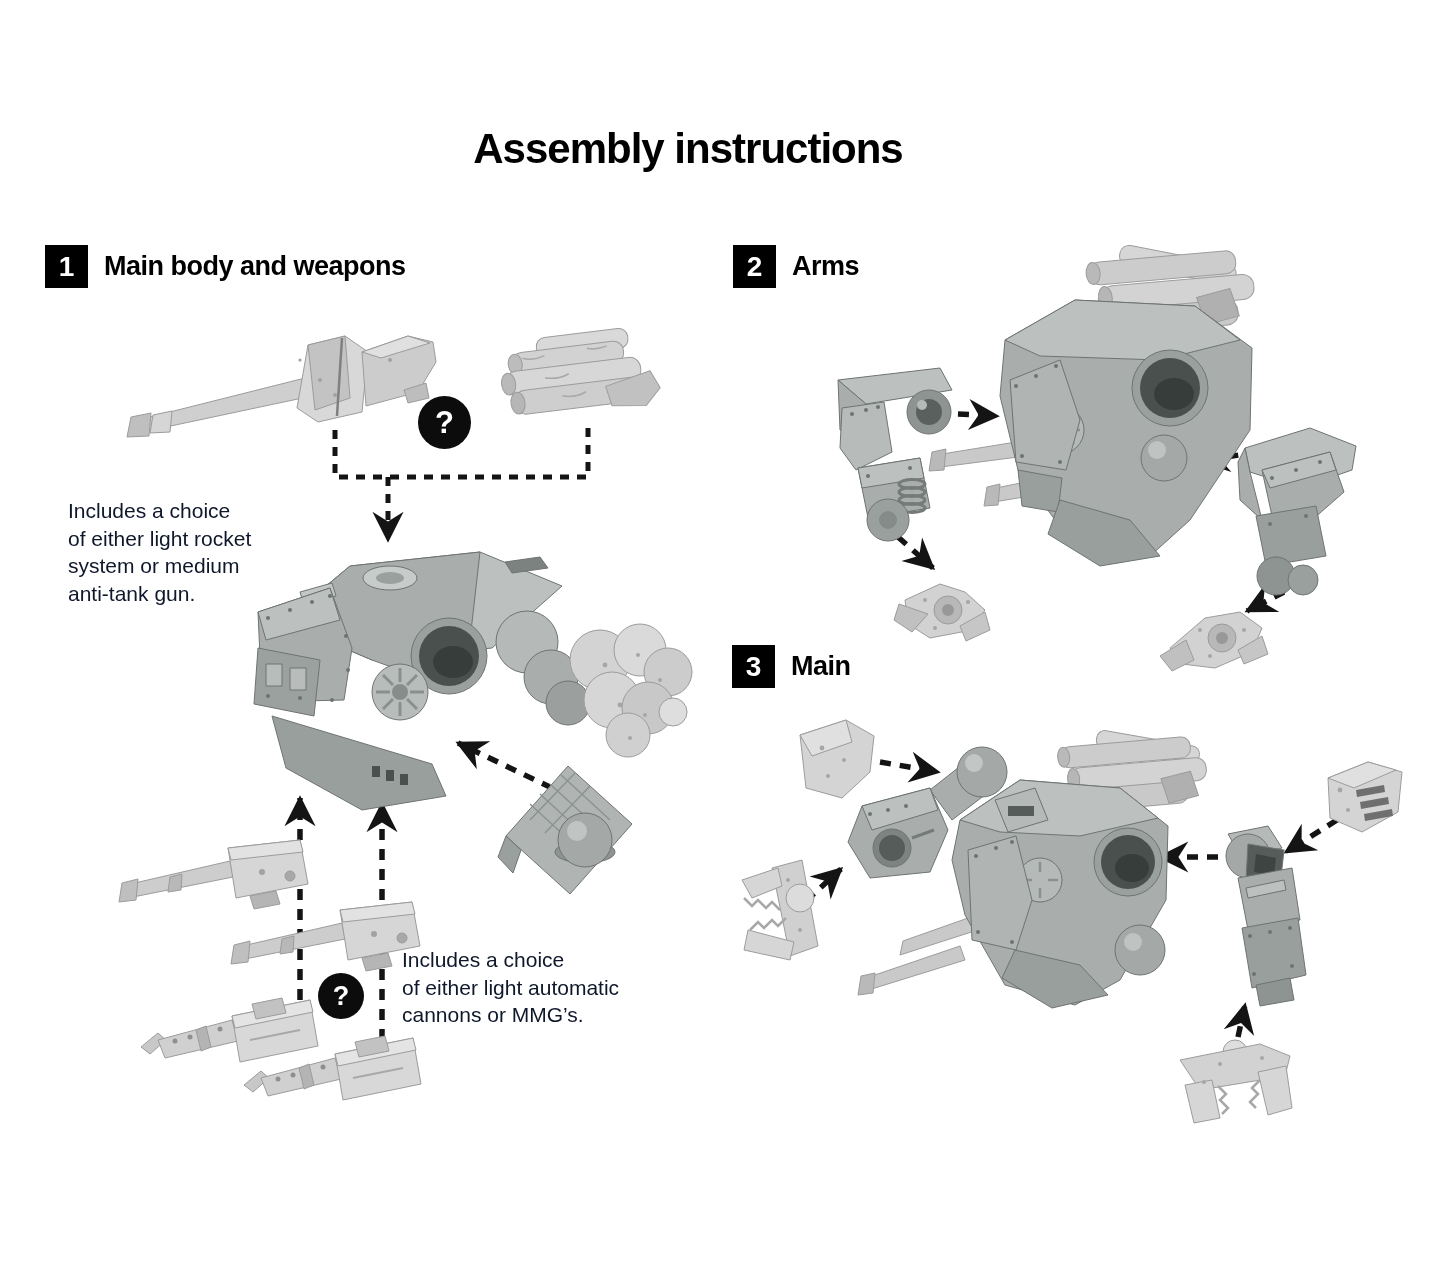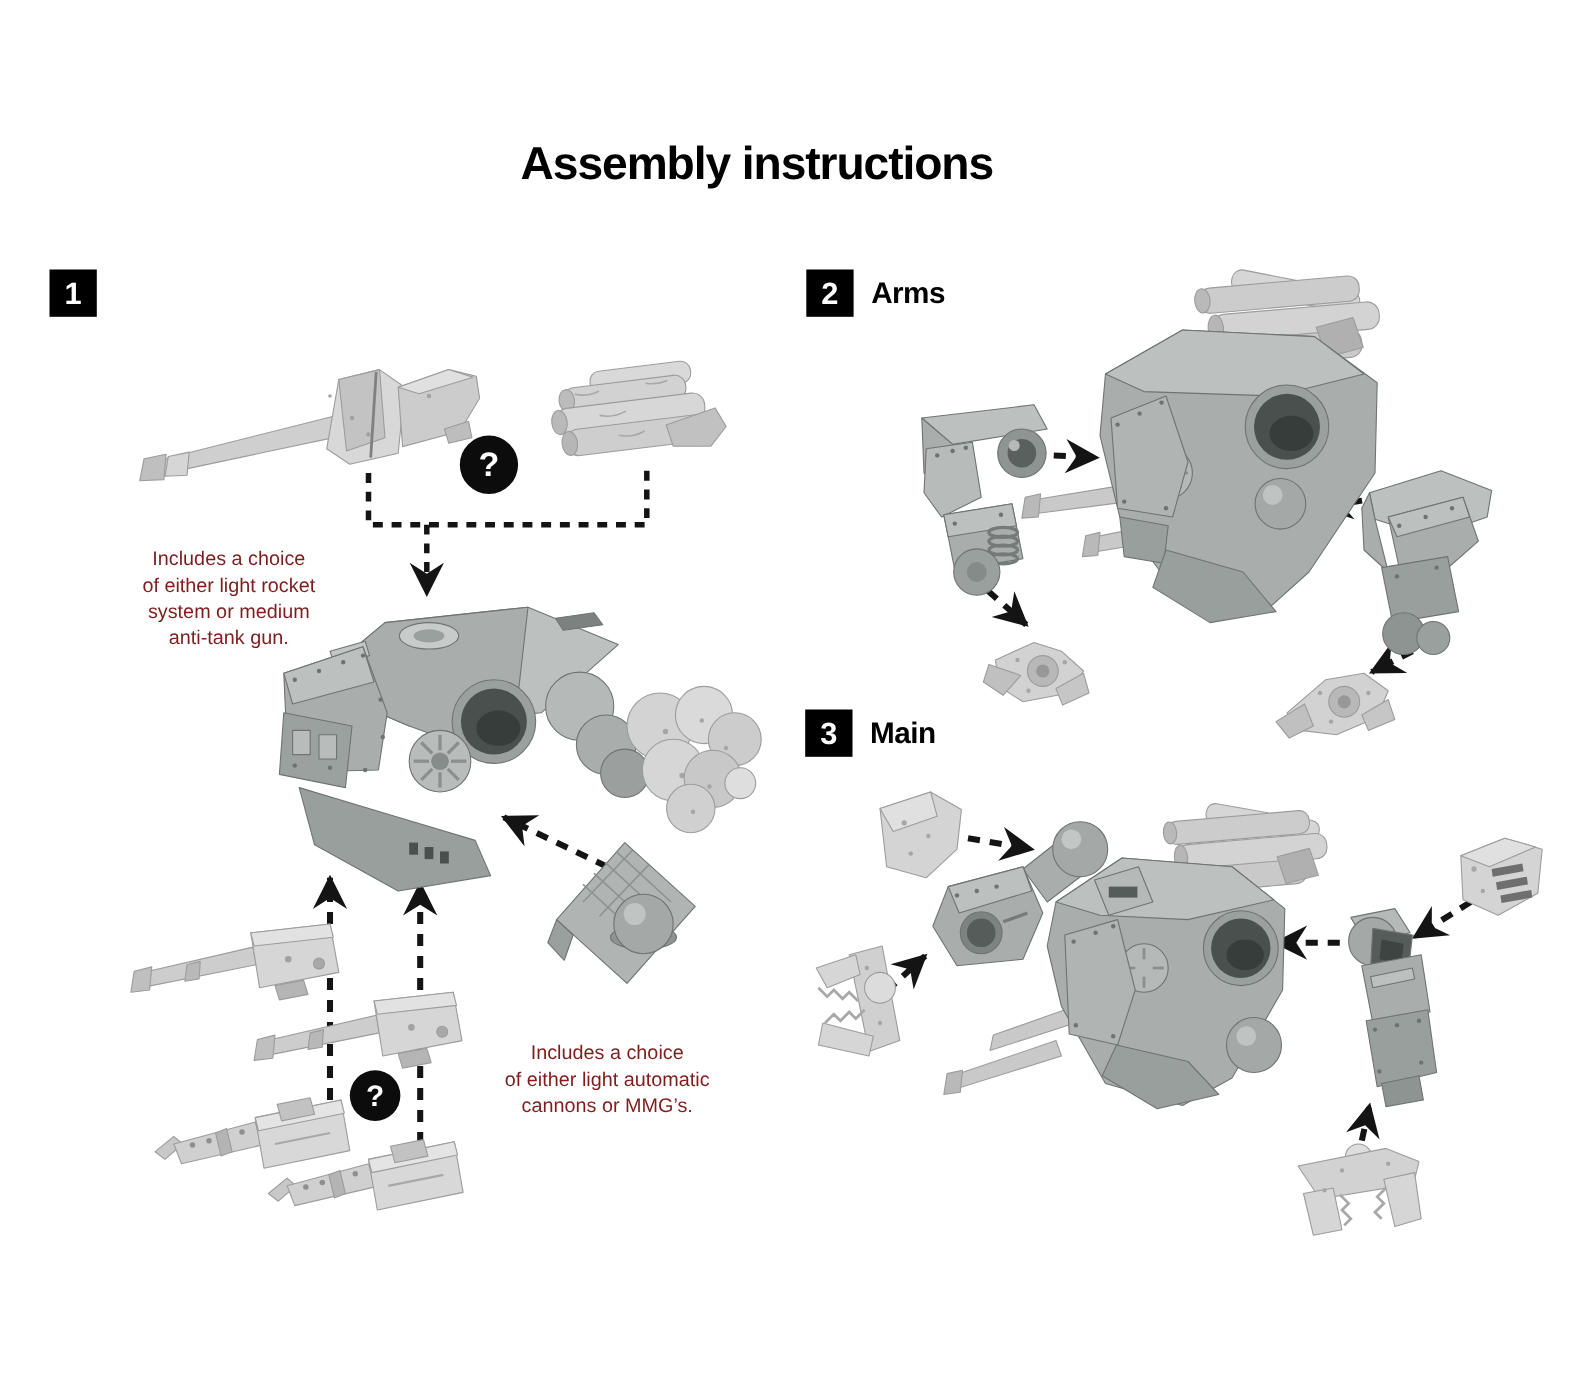--- a/index.html
+++ b/index.html
@@ -13,22 +13,22 @@
     text-align: center; font-size: 42px; font-weight: 700; letter-spacing: -1px;
   }
   .step-header { position: absolute; display: flex; align-items: center; gap: 16px; }
   .badge {
     width: 43px; height: 43px; background: #000; color: #fff;
     font-size: 28px; font-weight: 700; display: flex; align-items: center; justify-content: center;
     flex: 0 0 auto;
   }
   .step-label { font-size: 27px; font-weight: 700; letter-spacing: -0.5px; }
   .note {
-    position: absolute; font-size: 18px; line-height: 1.32; text-align: center;
-    white-space: pre-line; color: #7f1d1d;
+    position: absolute; font-size: 21px; line-height: 1.32; 
+    white-space: pre-line; color: #0f172a;
   }
   .q-badge {
     position: absolute; background: #0c0c0c; color: #fff; border-radius: 50%;
     display: flex; align-items: center; justify-content: center; font-weight: 700;
   }
   svg.art { position: absolute; left: 0; top: 0; }
   .arr { fill: none; stroke: #141414; stroke-width: 5.5; stroke-dasharray: 11 9; }
   .con { fill: none; stroke: #141414; stroke-width: 5; stroke-dasharray: 9 8; }
   .dkE { stroke: #6e7472; stroke-width: 1; stroke-linejoin: round; }
   .ltE { stroke: #9c9c9c; stroke-width: 1; stroke-linejoin: round; }
@@ -477,20 +477,21 @@
         <circle cx="1262" cy="1058" r="2"></circle>
         <circle cx="1204" cy="1082" r="2"></circle>
     </g>
   </g>
 </svg>
 
 <h1 class="title">Assembly instructions</h1>
 
 <div class="step-header" style="left:45px; top:245px;">
   <span class="badge">1</span>
+  <span class="step-label">Main body and weapons</span>
 </div>
 
 <div class="step-header" style="left:733px; top:245px;">
   <span class="badge">2</span>
   <span class="step-label">Arms</span>
 </div>
 
 <div class="step-header" style="left:732px; top:645px;">
   <span class="badge">3</span>
   <span class="step-label">Main</span>

